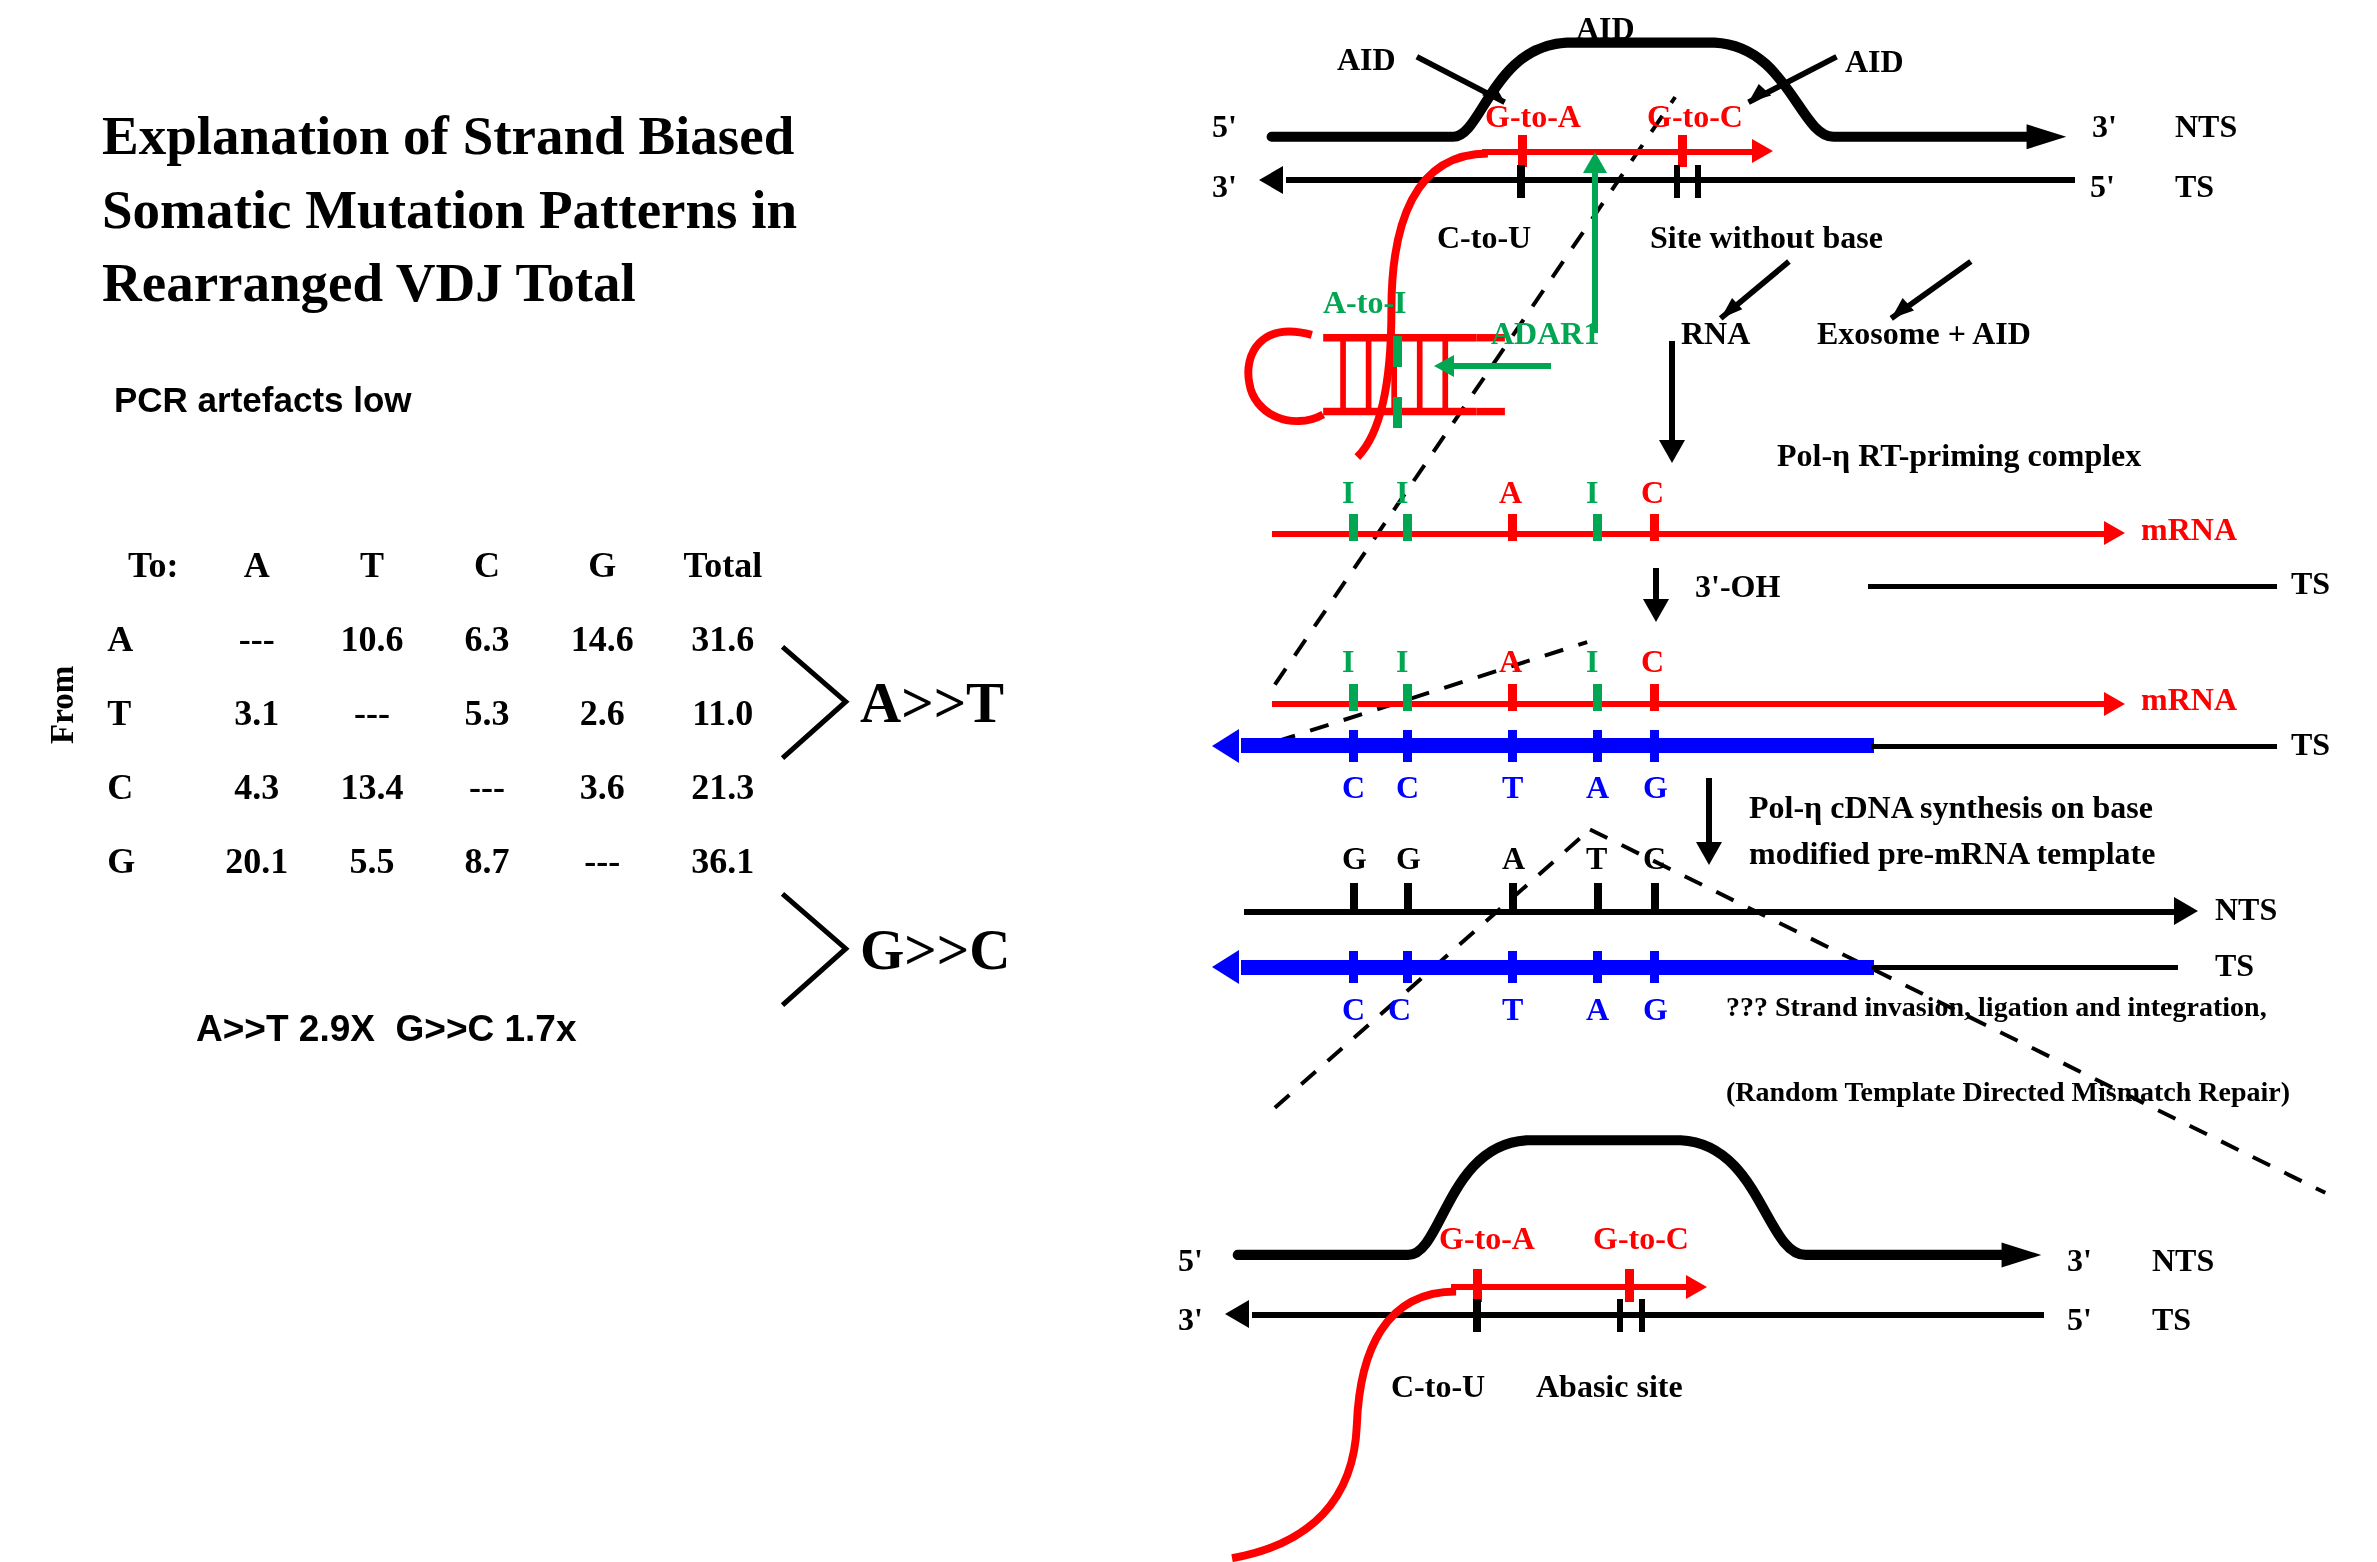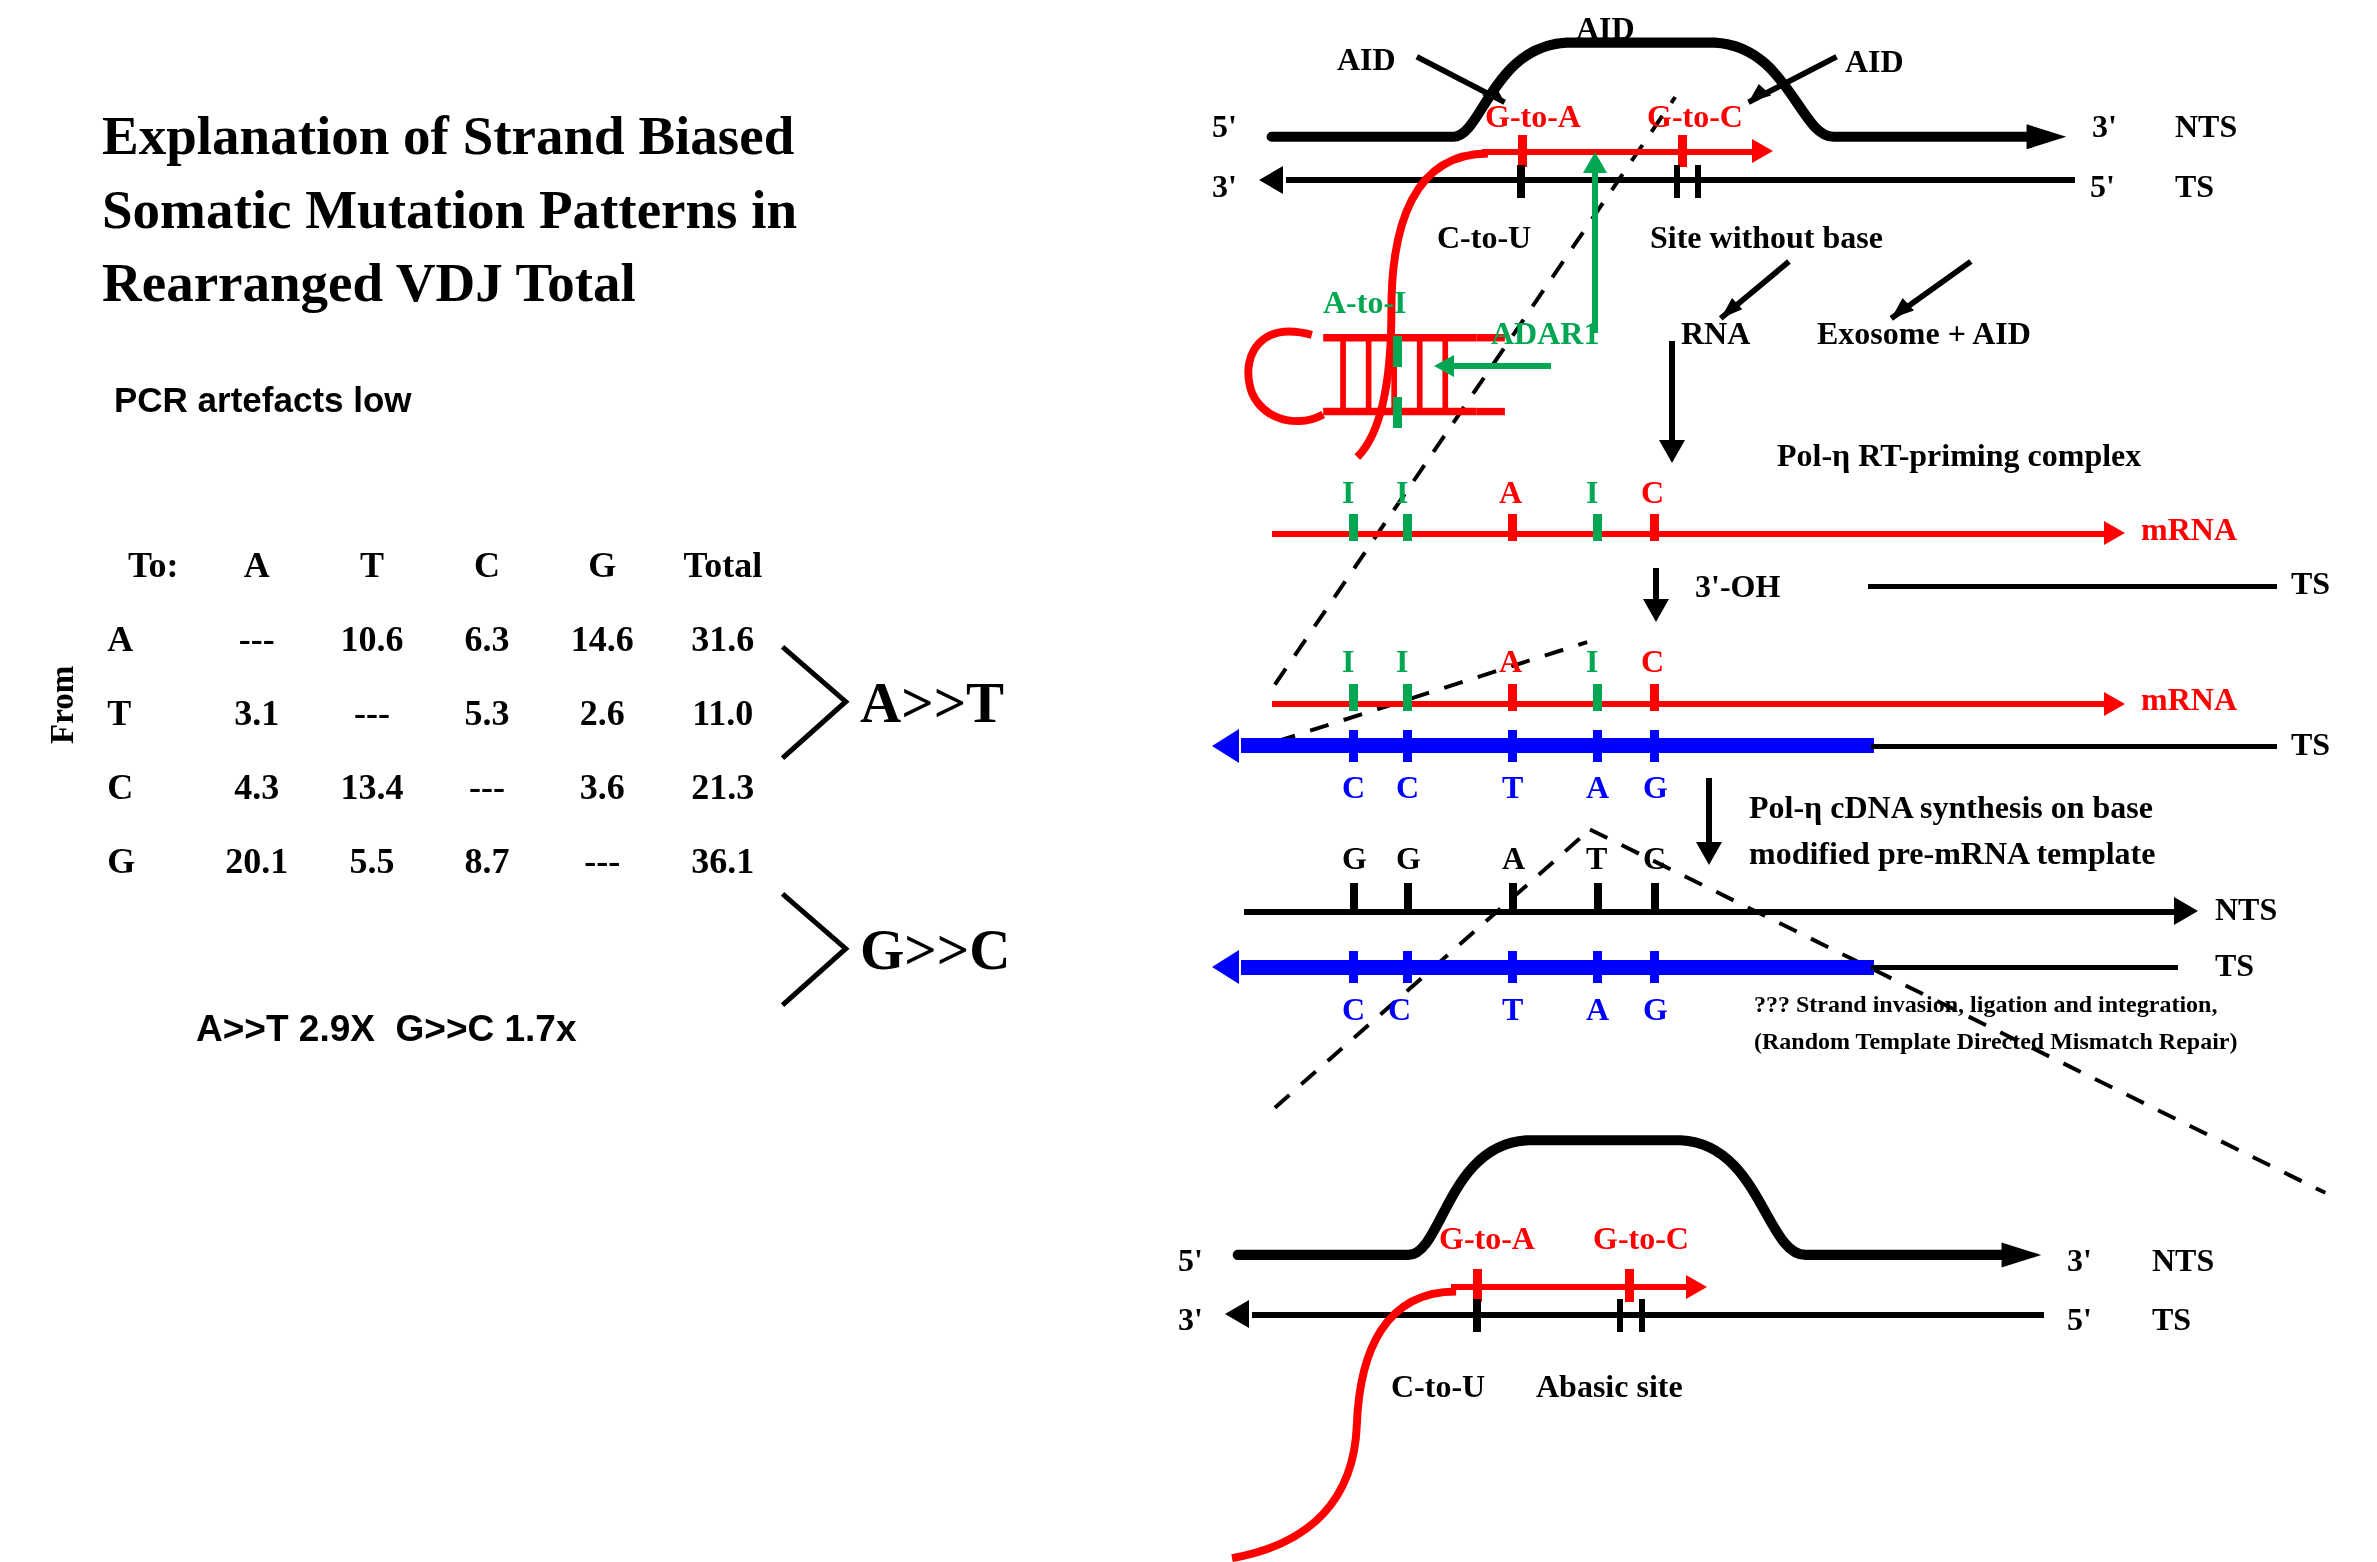--- a/index.html
+++ b/index.html
@@ -86,21 +86,21 @@
   }
   #ratio-at { left: 860px; top: 670px; }
   #ratio-gc { left: 860px; top: 917px; }
 
   
   .lbl {
     font-family: "Liberation Serif", serif;
     font-weight: bold;
     white-space: pre;
   }
-  .s46 { font-size: 24px; margin-left: 28px; }
+  .s46 { font-size: 28px; }
   .s52 { font-size: 32px; }
   .red   { color: #ff0000; }
   .green { color: #00a651; }
   .blue  { color: #0000ff; }
   .black { color: #000000; }
 
   
   .hline  { background: #000000; height: 6.2px; }
   .rline  { background: #ff0000; height: 6.2px; }
   .bline  { background: #0000ff; height: 14.8px; }
@@ -403,21 +403,21 @@
   <div class="abs tick-blue" style="left:1593px; top:951px; height:32px;"></div>
   <div class="abs tick-blue" style="left:1650px; top:951px; height:32px;"></div>
 
   <div class="abs lbl s52 blue" style="left:1342px; top:991px;">C</div>
   <div class="abs lbl s52 blue" style="left:1388px; top:991px;">C</div>
   <div class="abs lbl s52 blue" style="left:1502px; top:991px;">T</div>
   <div class="abs lbl s52 blue" style="left:1586px; top:991px;">A</div>
   <div class="abs lbl s52 blue" style="left:1643px; top:991px;">G</div>
 
   <div class="abs lbl s46" style="left:1726px; top:991px;">??? Strand invasion, ligation and integration,</div>
-  <div class="abs lbl s46" style="left:1726px; top:1028px;">(Random Template Directed Mismatch Repair)</div>
+  <div class="abs lbl s46" style="left:1726px; top:1076px;">(Random Template Directed Mismatch Repair)</div>
 
   <svg class="abs" style="left:1232px; top:1113px;" width="852" height="159" viewBox="0 0 1500 280">
     <path d="M 10 250 L 310 250 C 370 250 380 55 520 48 L 790 48 C 930 55 940 250 1010 250 L 1355 250" fill="none" stroke="#000" stroke-width="18" stroke-linecap="round"></path>
     <polygon points="1355,228 1425,250 1355,272" fill="#000"></polygon>
   </svg>
   <div class="abs lbl s52" style="left:1178px; top:1242px;">5'</div>
   <div class="abs lbl s52" style="left:2067px; top:1242px;">3'</div>
   <div class="abs lbl s52" style="left:2152px; top:1242px;">NTS</div>
 
   <div class="abs hline" style="left:1252px; top:1312px; width:792px;"></div>

